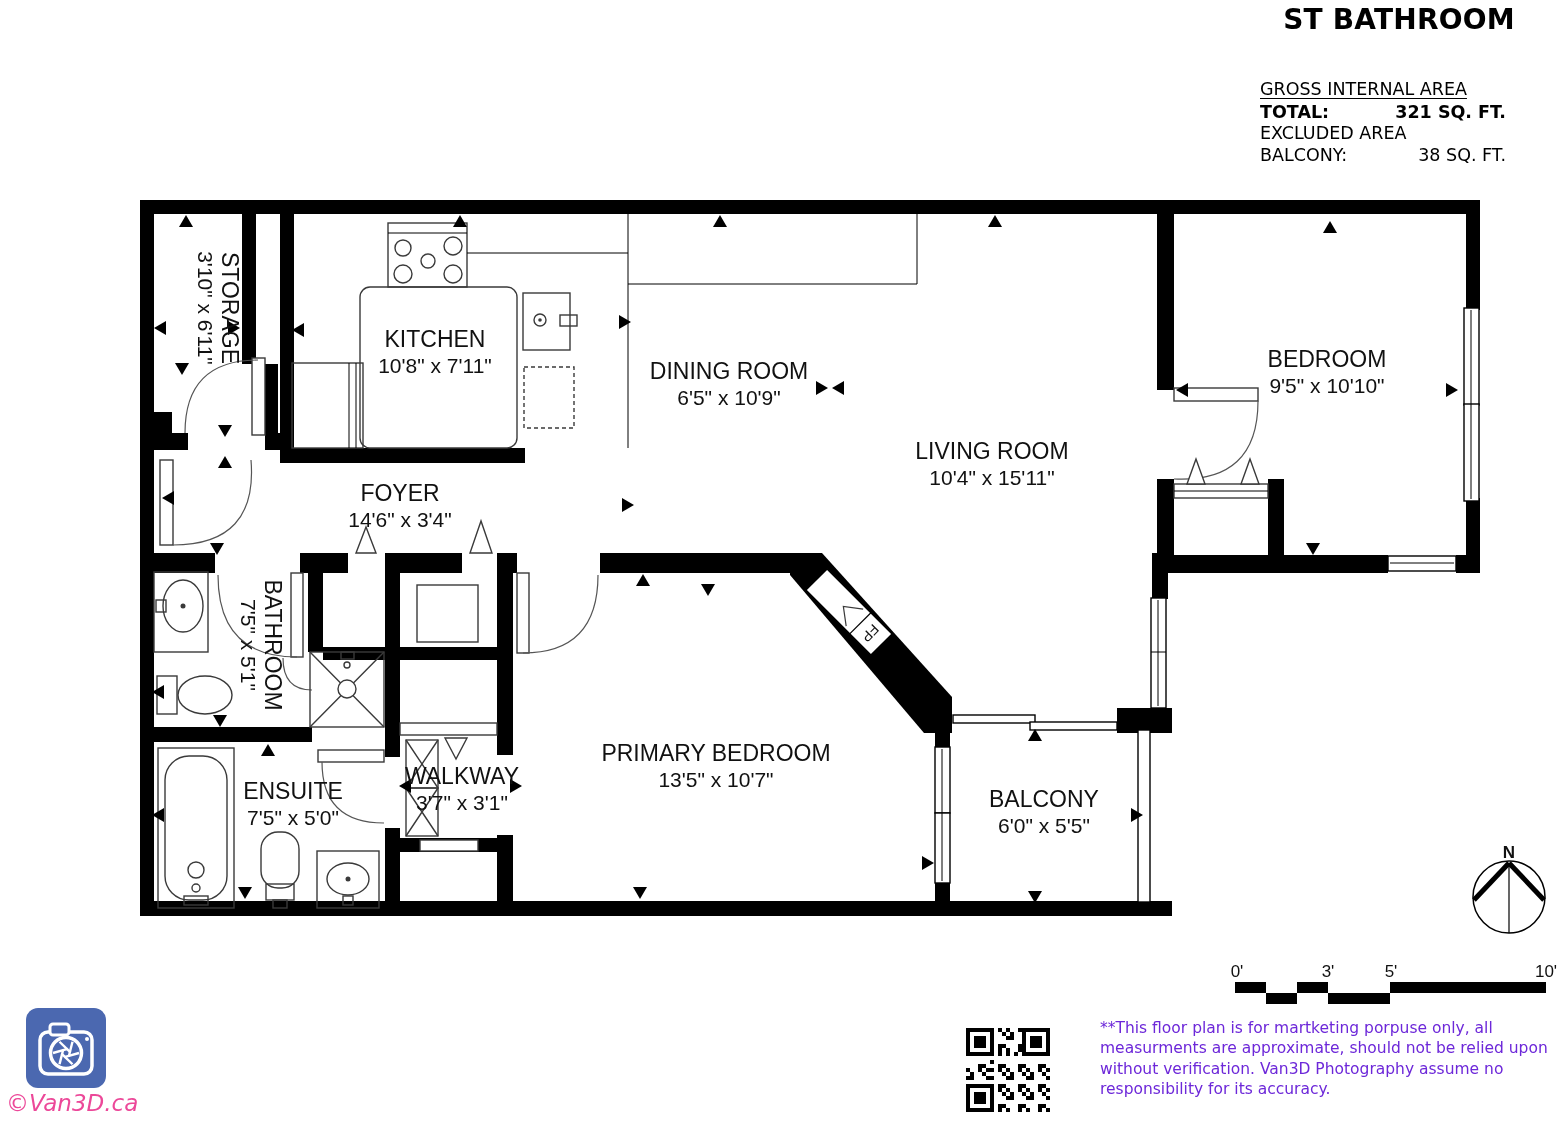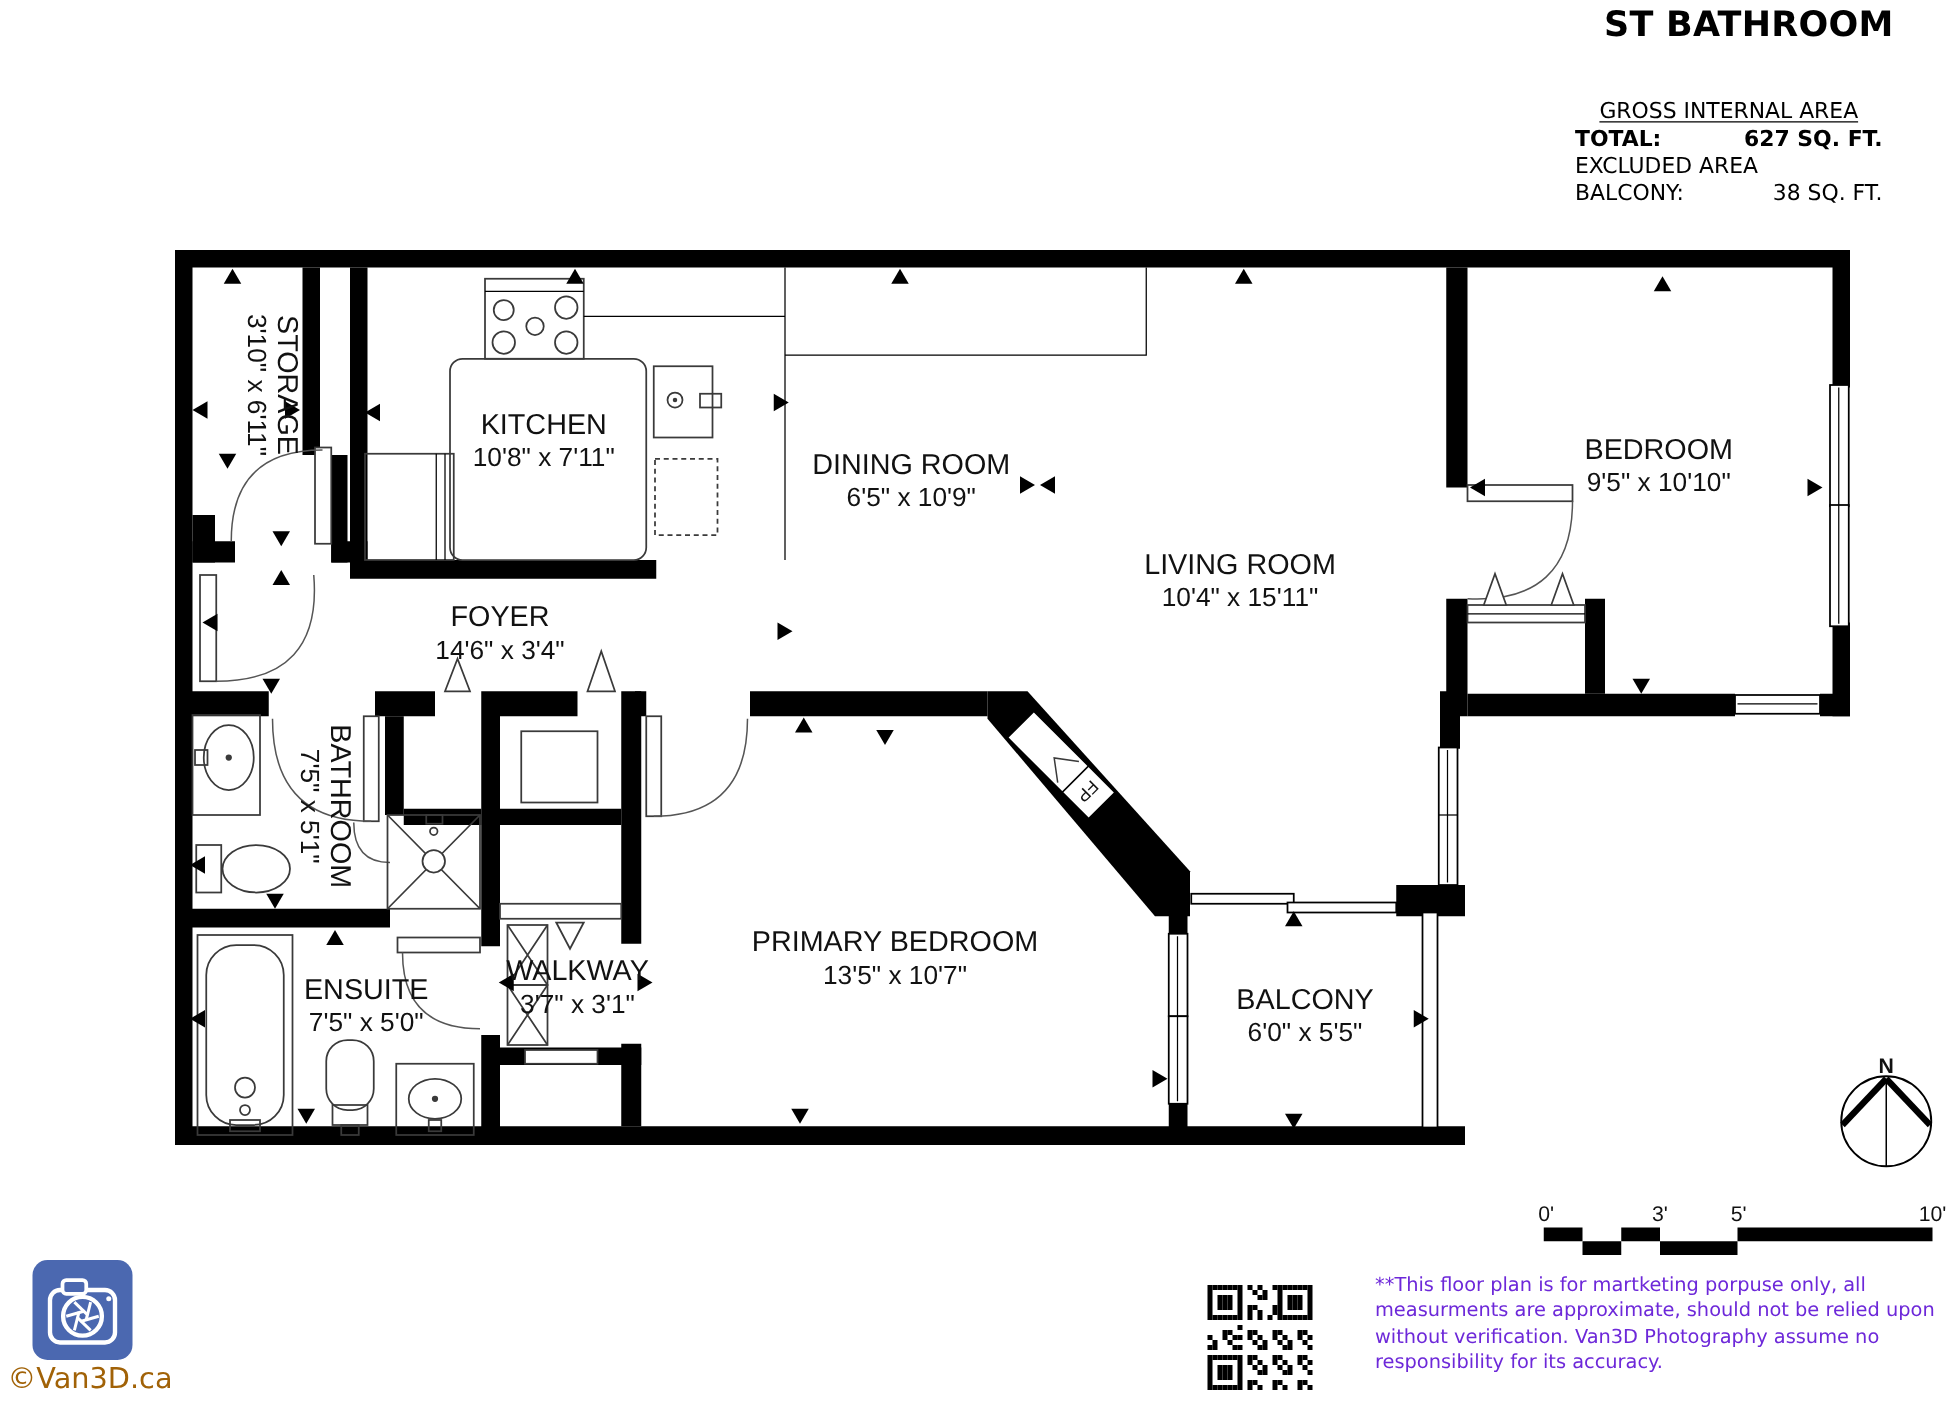--- a/index.html
+++ b/index.html
@@ -7,27 +7,27 @@
           font-family:"DejaVu Sans","Liberation Sans",sans-serif;overflow:hidden;}
   svg{position:absolute;left:0;top:0;}
   svg text{font-family:"Liberation Sans","DejaVu Sans",sans-serif;fill:#111;}
   .room-name{font-size:23px;}
   .room-dims{font-size:21px;}
   .fp-label{font-size:14px;}
   .scale-label{font-size:17px;}
   .compass-n{font-size:17px;}
   .title-block{position:absolute;left:1248px;top:4px;width:302px;text-align:center;
                font-size:28px;font-weight:bold;line-height:1.13;color:#000;letter-spacing:0.2px;}
-  .area-block{position:absolute;left:1260px;top:79px;width:246px;color:#000;text-align:center;}
+  .area-block{position:absolute;left:1260px;top:79px;width:246px;color:#000;}
   .area-heading{font-size:17.5px;text-decoration:underline;text-underline-offset:3px;margin-bottom:3px;}
   .area-row{display:flex;justify-content:space-between;font-size:17.5px;line-height:1.22;}
   .area-row.bold{font-weight:bold;}
   .disclaimer{position:absolute;left:1100px;top:1018px;width:452px;font-size:15.5px;
               line-height:1.32;color:#6d28d9;}
-  .watermark{position:absolute;left:6px;top:1090px;font-size:23px;color:#a16207;}
+  .watermark{position:absolute;left:6px;top:1090px;font-size:23px;font-style:italic;color:#ec4899;}
   .wall{fill:#000;}
   .win{fill:#fff;stroke:#000;stroke-width:1.4;}
   .thin{fill:none;stroke:#000;stroke-width:1;}
   .fix{fill:#fff;stroke:#3a3a3a;stroke-width:1.4;}
   .fixn{fill:none;stroke:#3a3a3a;stroke-width:1.4;}
   .leaf{fill:#fff;stroke:#3a3a3a;stroke-width:1.4;}
   .arc{fill:none;stroke:#555;stroke-width:1.2;}
 </style>
 </head>
 <body>
@@ -492,21 +492,21 @@
   </svg>
 
   <div class="title-block">
     <div>ST BATHROOM</div>
   </div>
 
   <div class="area-block">
     <div class="area-heading">GROSS INTERNAL AREA</div>
     <div class="area-row bold">
       <span>TOTAL:</span>
-      <span>627 SQ. FT.</span>
+      <span>321 SQ. FT.</span>
     </div>
     <div class="area-row">
       <span>EXCLUDED AREA</span>
       <span></span>
     </div>
     <div class="area-row">
       <span>BALCONY:</span>
       <span>38 SQ. FT.</span>
     </div>
   </div>

